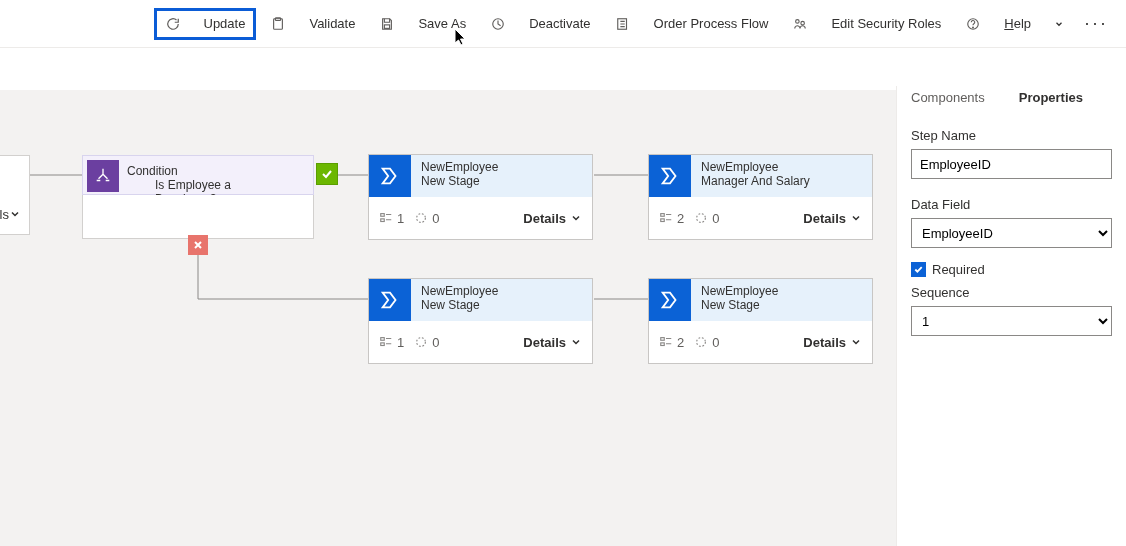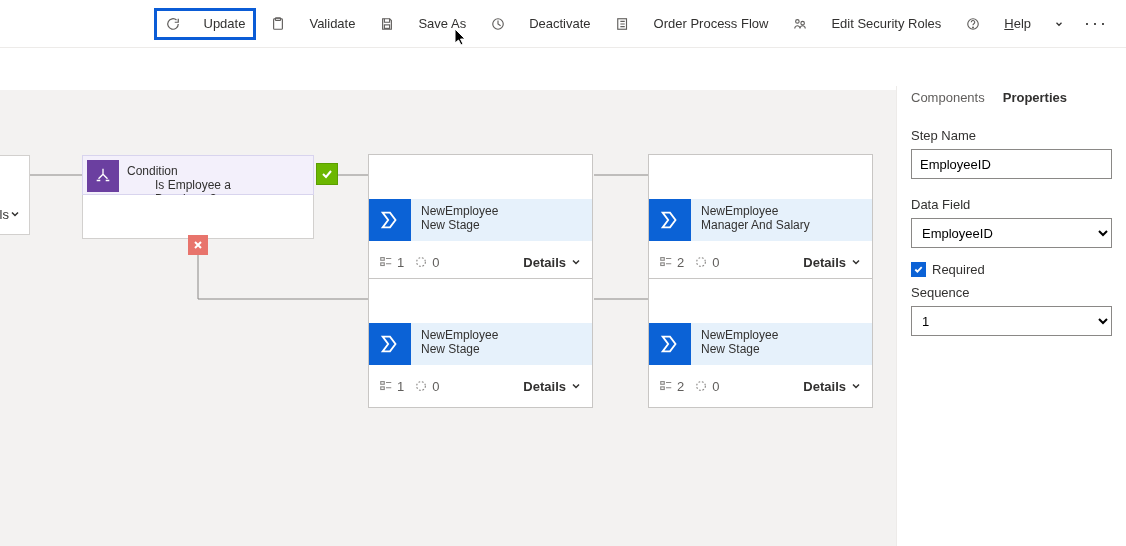--- a/index.html
+++ b/index.html
@@ -142,21 +142,20 @@
   
   .stage{
     position:absolute;
     width:225px;
     background:#fff;
     border:1px solid #c8c6c4;
   }
   .stage-header{
     display:flex;
     height:42px;
-    margin-top:44px;
   }
   .stage-arrow{
     width:42px; background:#0b62d6;
     display:flex;align-items:center;justify-content:center;
   }
   .stage-arrow svg{color:#fff;}
   .stage-headtext{
     flex:1; background:#e6f1fb;
     padding:5px 10px;
     font-size:12px;
@@ -173,21 +172,21 @@
   
   .panel{
     position:absolute;
     top:86px; right:0;
     width:230px; bottom:0;
     background:#fff;
     border-left:1px solid #edebe9;
     padding:0 14px;
   }
   .panel-tabs{
-    display:flex; gap:18px;
+    display:flex; gap:34px;
     font-size:13px;
     border-bottom:1px solid transparent;
     margin-bottom:16px;
     padding-top:4px;
   }
   .panel-tab{color:#605e5c;cursor:pointer;padding-bottom:6px;}
   .panel-tab.active{color:#323130;font-weight:600;}
   .panel-section-title{font-weight:600;margin:8px 0 14px;}
   .field-label{font-size:13px;margin:4px 0 6px;color:#323130;}
   .text-input{

